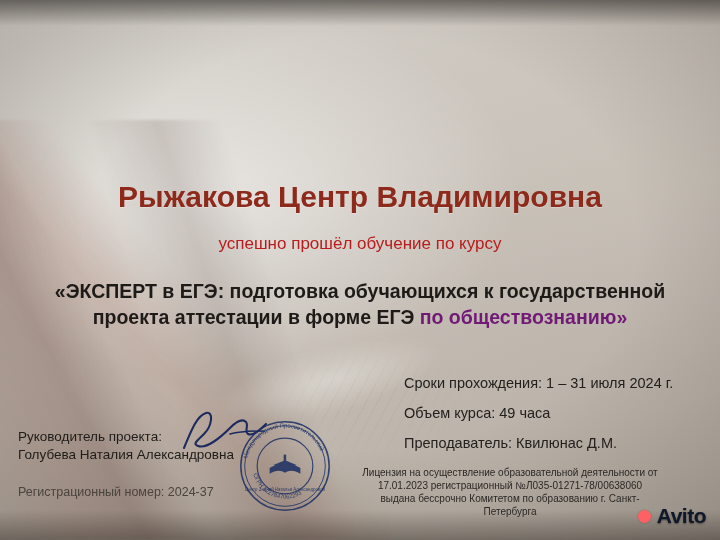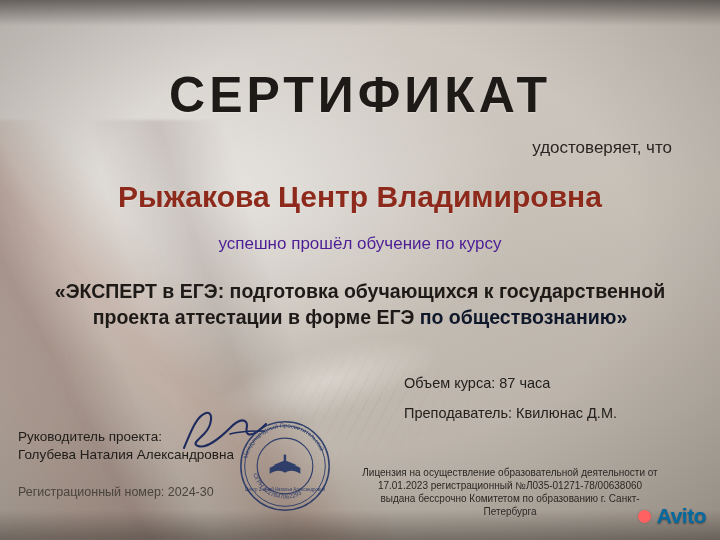--- a/index.html
+++ b/index.html
@@ -120,34 +120,34 @@
     font-weight: bold;
     color: #8d2a1c;
     text-shadow: 0 1px 1px rgba(255,255,255,0.30);
   }
   .completed {
     position: absolute;
     top: 234px;
     left: 0; right: 0;
     text-align: center;
     font-size: 17px;
-    color: #4c1d95;
+    color: #b91c1c;
   }
   .course {
     position: absolute;
     top: 278px;
     left: 14px;
     right: 14px;
     text-align: center;
     font-size: 19.5px;
     font-weight: bold;
     line-height: 26px;
     color: #1d1a17;
   }
-  .course .subject { color: #0f172a; }
+  .course .subject { color: #701a75; }
 
   .details {
     position: absolute;
     left: 404px;
     top: 368px;
     font-size: 14.5px;
     color: #23201d;
     line-height: 30px;
   }
 
@@ -206,62 +206,61 @@
   .avito-dot {
     width: 13px;
     height: 13px;
     border-radius: 50%;
     background: #ff6163;
     box-shadow: 0 0 0 1px rgba(0,0,0,0.08);
   }
   .avito-text {
     font-size: 21px;
     font-weight: bold;
-    color: #0369a1;
+    color: #0f172a;
     text-shadow: 0 1px 2px rgba(0,0,0,0.45);
     letter-spacing: -0.5px;
   }
 </style>
 </head>
 <body>
 
 <div id="page">
 
   <div class="bg-base"></div>
   <div class="bg-feather"></div>
   <div class="bg-quill"></div>
   <div class="bg-swirl"></div>
   <div class="top-dark"></div>
   <div class="bottom-dark"></div>
   <div class="bg-grain"></div>
   <div class="bg-vignette"></div>
 
   <div class="content">
 
-    <div class="title">СЕРТИФИКАТ</div>
-
-    <div class="certifies">удостоверяет, что</div>
+
 
     <div class="recipient">Рыжакова Центр Владимировна</div>
 
     <div class="completed">успешно прошёл обучение по курсу</div>
 
     <div class="course"><span>«ЭКСПЕРТ в ЕГЭ: подготовка обучающихся к государственной проекта аттестации в форме ЕГЭ </span><span class="subject">по обществознанию»</span></div>
 
     <div class="details">
-      <div>Объем курса: 87 часа</div>
+      <div>Сроки прохождения: 1 – 31 июля 2024 г.</div>
+      <div>Объем курса: 49 часа</div>
       <div>Преподаватель: Квилюнас Д.М.</div>
     </div>
 
     <div class="director-block">
       <div>Руководитель проекта:</div>
       <div>Голубева Наталия Александровна</div>
     </div>
 
-    <div class="reg-number">Регистрационный номер: 2024-30</div>
+    <div class="reg-number">Регистрационный номер: 2024-37</div>
 
     <div class="license">Лицензия на осуществление образовательной деятельности от 17.01.2023 регистрационный №Л035-01271-78/00638060 выдана бессрочно Комитетом по образованию г. Санкт-Петербурга</div>
 
     <svg class="signature" viewBox="0 0 96 54">
       <path d="M8 44 C14 30, 20 12, 30 9 C38 7, 36 22, 28 30 C22 36, 16 40, 22 42 C30 45, 44 34, 54 24 C60 18, 66 14, 70 18 C73 21, 68 28, 72 30 C76 32, 84 26, 90 20" fill="none" stroke="#1d2a5e" stroke-width="2.1" stroke-linecap="round"></path>
       <path d="M54 30 C62 28, 74 27, 88 27" fill="none" stroke="#1d2a5e" stroke-width="1.5" stroke-linecap="round"></path>
     </svg>
 
     <svg class="stamp" viewBox="0 0 100 100">
       <defs>

